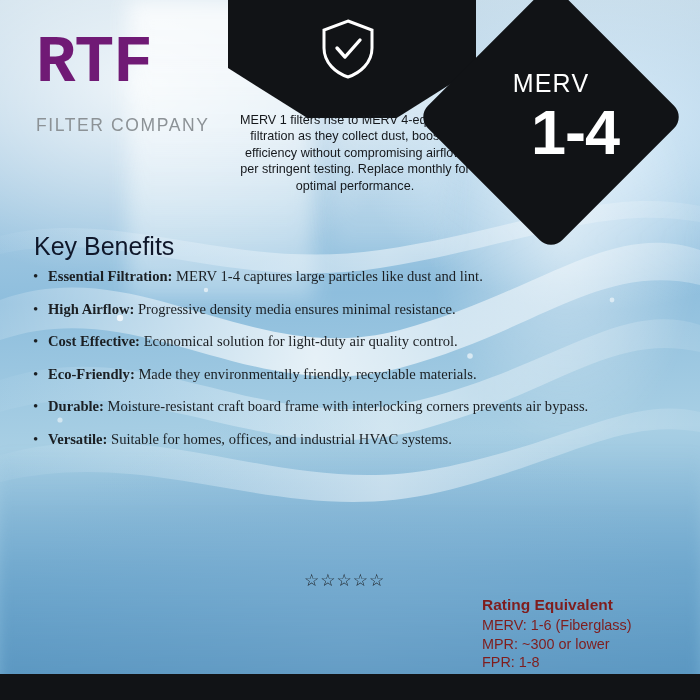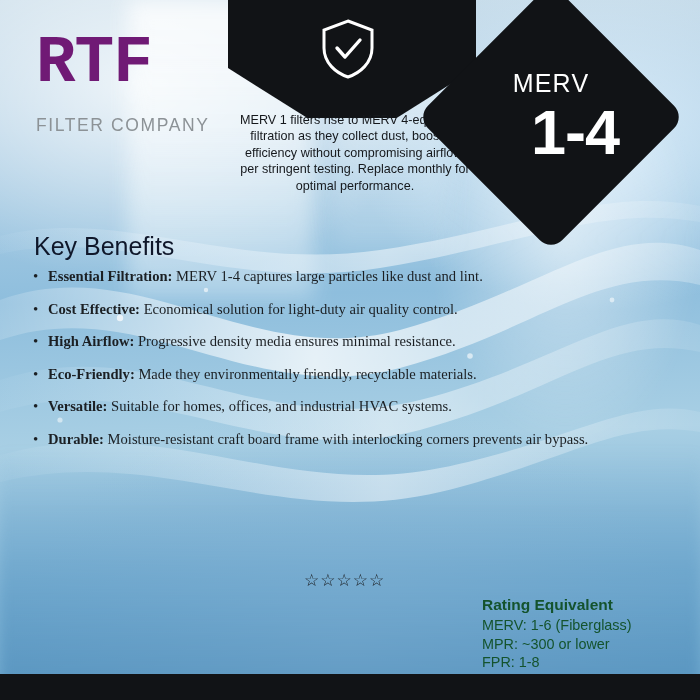--- a/index.html
+++ b/index.html
@@ -180,21 +180,21 @@
     position: absolute;
     left: 304px; top: 570px;
     font-size: 17px;
     letter-spacing: 1px;
     color: #1b1f23;
   }
   
   .rating {
     position: absolute;
     left: 482px; top: 596px;
-    color: #14532d;
+    color: #7f1d1d;
   }
   .rating-title {
     font-size: 15.5px;
     font-weight: 700;
     margin-bottom: 2px;
   }
   .rating-line {
     font-size: 14.4px;
     line-height: 18.5px;
   }
@@ -260,33 +260,33 @@
     <div class="merv-label">MERV</div>
     <div class="merv-value">1-4</div>
   </div>
 
   <div class="kb-title">Key Benefits</div>
   <ul class="kb-list">
     <li class="kb-item">
       <b>Essential Filtration:</b><span> MERV 1-4 captures large particles like dust and lint.</span>
     </li>
     <li class="kb-item">
+      <b>High Airflow:</b><span> Progressive density media ensures minimal resistance.</span>
+    </li>
+    <li class="kb-item">
       <b>Cost Effective:</b><span> Economical solution for light-duty air quality control.</span>
     </li>
     <li class="kb-item">
-      <b>High Airflow:</b><span> Progressive density media ensures minimal resistance.</span>
-    </li>
-    <li class="kb-item">
       <b>Eco-Friendly:</b><span> Made they environmentally friendly, recyclable materials.</span>
     </li>
     <li class="kb-item">
+      <b>Durable:</b><span> Moisture-resistant craft board frame with interlocking corners prevents air bypass.</span>
+    </li>
+    <li class="kb-item">
       <b>Versatile:</b><span> Suitable for homes, offices, and industrial HVAC systems.</span>
-    </li>
-    <li class="kb-item">
-      <b>Durable:</b><span> Moisture-resistant craft board frame with interlocking corners prevents air bypass.</span>
     </li>
   </ul>
 
   <div class="stars">☆☆☆☆☆</div>
 
   <div class="rating">
     <div class="rating-title">Rating Equivalent</div>
     <div class="rating-line">MERV: 1-6 (Fiberglass)</div>
     <div class="rating-line">MPR: ~300 or lower</div>
     <div class="rating-line">FPR: 1-8</div>

